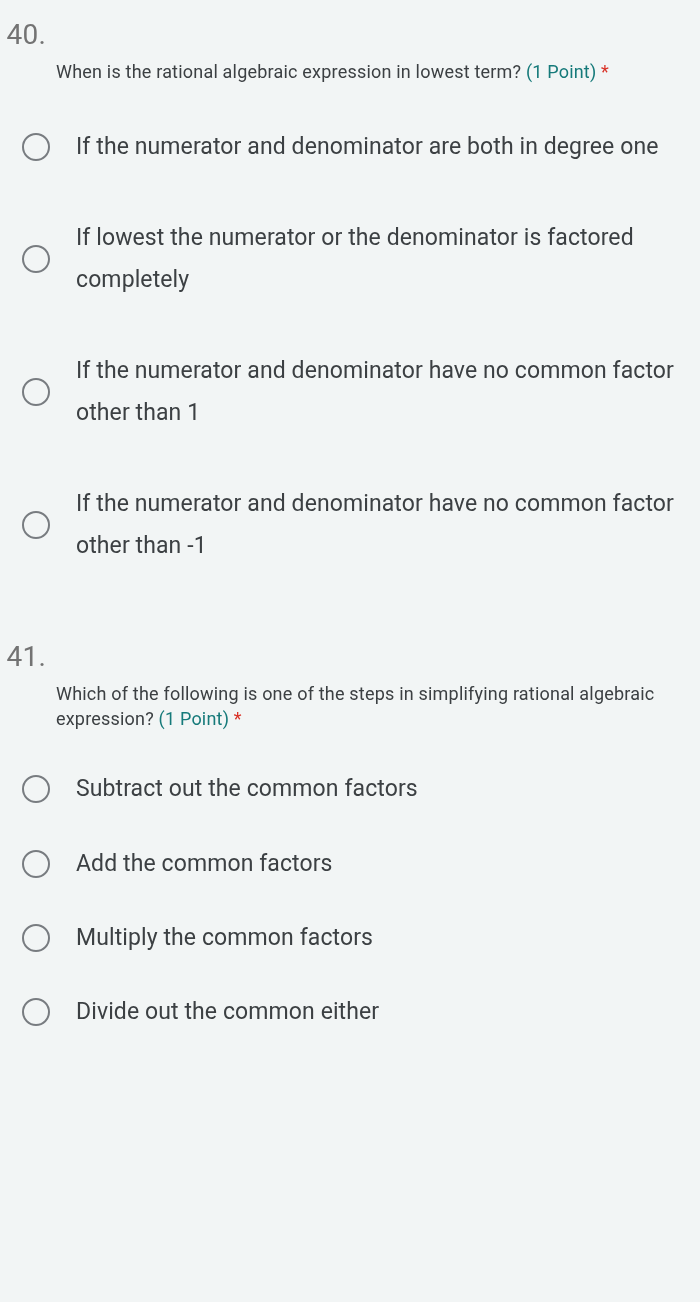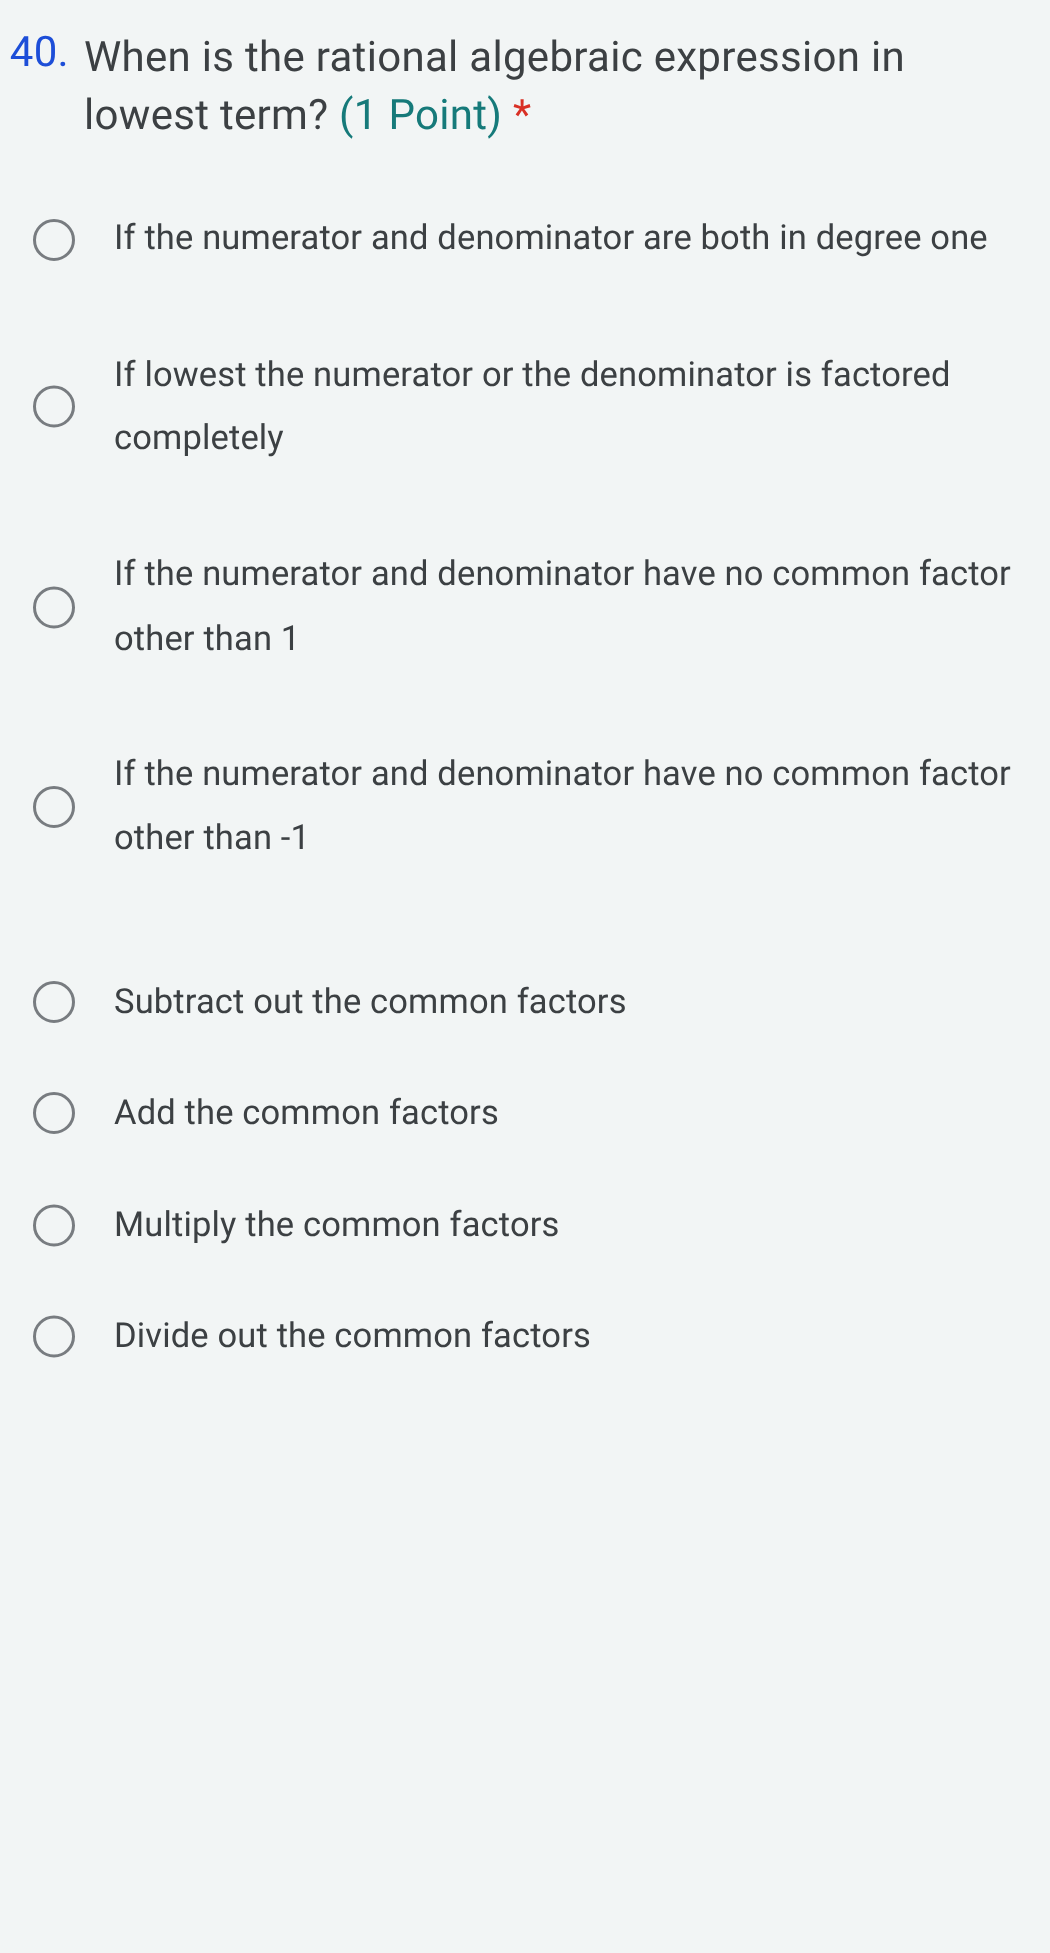--- a/index.html
+++ b/index.html
@@ -16,32 +16,33 @@
     margin-bottom: 72px;
   }
   .q-header {
     display: flex;
     align-items: flex-start;
     padding-left: 0;
     margin-bottom: 42px;
   }
   .q-number {
     font-size: 28px;
-    color: #1d4ed8;
+    color: #737373;
     min-width: 56px;
     text-align: right;
     padding-right: 10px;
     letter-spacing: 0.2px;
   }
   .q-text {
-    font-size: 28px;
+    font-size: 18px;
     color: #3c4043;
     line-height: 1.4;
     flex: 1;
     letter-spacing: 0.2px;
+    margin-top: 41px;
   }
   .points {
     color: #167a7a;
   }
   .required {
     color: #d93025;
   }
   .options {
     padding-left: 22px;
     margin-top: 22px;
@@ -99,31 +100,39 @@
       <div class="option-text">If the numerator and denominator have no common factor other than 1</div>
     </div>
     <div class="option-row">
       <div class="radio"></div>
       <div class="option-text">If the numerator and denominator have no common factor other than -1</div>
     </div>
   </div>
 </div>
 
 <div class="question-block">
+  <div class="q-header">
+    <div class="q-number">41.</div>
+    <div class="q-text">
+      <span>Which of the following is one of the steps in simplifying rational algebraic expression?</span>
+      <span class="points">(1 Point)</span>
+      <span class="required">*</span>
+    </div>
+  </div>
   <div class="options">
     <div class="option-row compact">
       <div class="radio"></div>
       <div class="option-text single">Subtract out the common factors</div>
     </div>
     <div class="option-row compact">
       <div class="radio"></div>
       <div class="option-text single">Add the common factors</div>
     </div>
     <div class="option-row compact">
       <div class="radio"></div>
       <div class="option-text single">Multiply the common factors</div>
     </div>
     <div class="option-row compact">
       <div class="radio"></div>
-      <div class="option-text single">Divide out the common factors</div>
+      <div class="option-text single">Divide out the common either</div>
     </div>
   </div>
 </div>
 
 </body></html>

